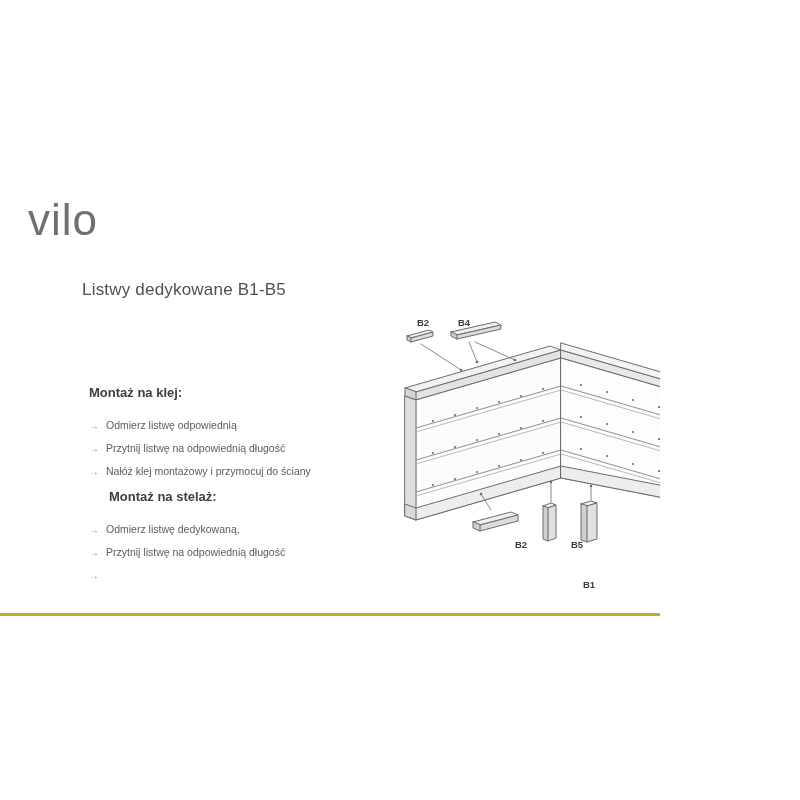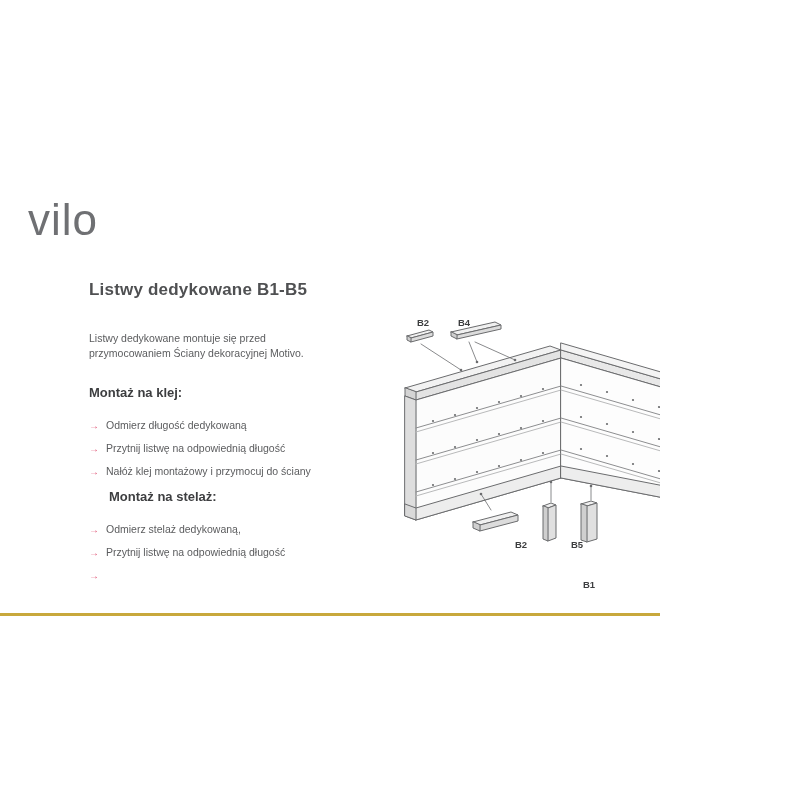--- a/index.html
+++ b/index.html
@@ -25,25 +25,25 @@
     font-size: 44px;
     letter-spacing: 1px;
     color: #6f7073;
     font-weight: 400;
     line-height: 1;
   }
 
   
   .title {
     position: absolute;
-    left: 89px;
+    left: 82px;
     top: 280px;
     font-size: 17px;
     color: #4f5052;
-    font-weight: 700;
+    font-weight: 400;
     letter-spacing: 0.2px;
   }
 
   
   .intro {
     position: absolute;
     left: 89px;
     top: 331px;
     width: 250px;
     font-size: 10.5px;
@@ -122,43 +122,42 @@
 </style>
 </head>
 <body>
 
 <div class="page">
 
   <div class="logo">vilo</div>
 
   <div class="title">Listwy dedykowane B1-B5</div>
 
-  <div class="intro">Listwy dedykowane montuje się przed przymocowaniem Ściany dekoracyjnej Motivo.</div>
 
   <div class="sec-head glue">Montaż na klej:</div>
   <ul class="steps glue">
     <li>
       <span class="arrow">→</span>
-      <span>Odmierz długość dedykowaną</span>
+      <span>Odmierz listwę odpowiednią</span>
     </li>
     <li>
       <span class="arrow">→</span>
       <span>Przytnij listwę na odpowiednią długość</span>
     </li>
     <li>
       <span class="arrow">→</span>
       <span>Nałóż klej montażowy i przymocuj do ściany</span>
     </li>
   </ul>
 
   <div class="sec-head frame">Montaż na stelaż:</div>
   <ul class="steps frame">
     <li>
       <span class="arrow">→</span>
-      <span>Odmierz stelaż dedykowaną,</span>
+      <span>Odmierz listwę dedykowaną,</span>
     </li>
     <li>
       <span class="arrow">→</span>
       <span>Przytnij listwę na odpowiednią długość</span>
     </li>
     <li>
       <span class="arrow">→</span>
     </li>
   </ul>
 

